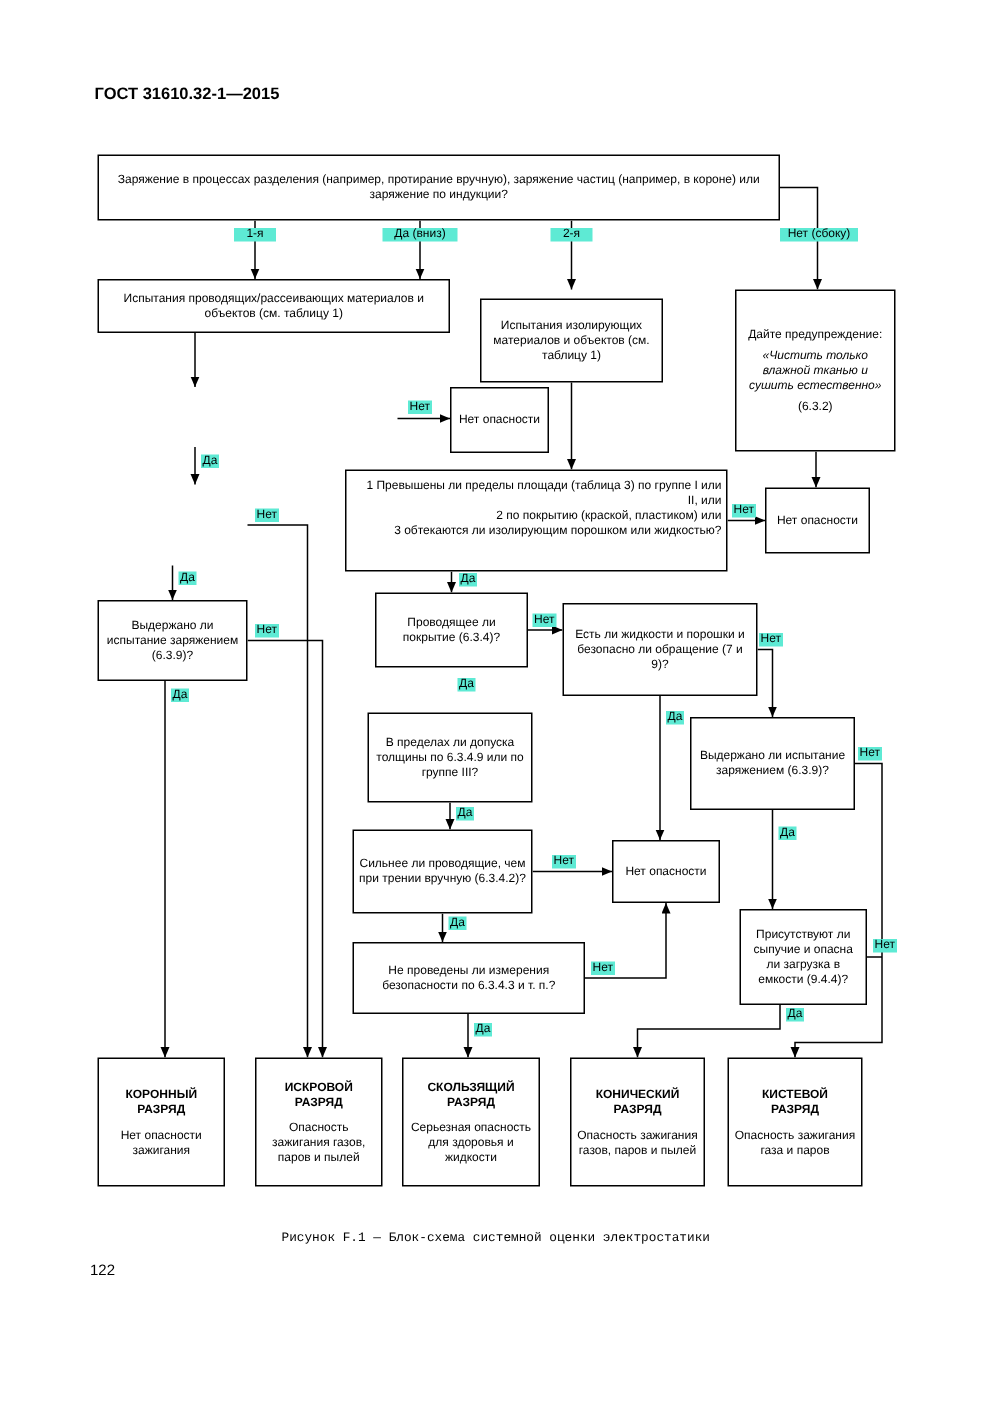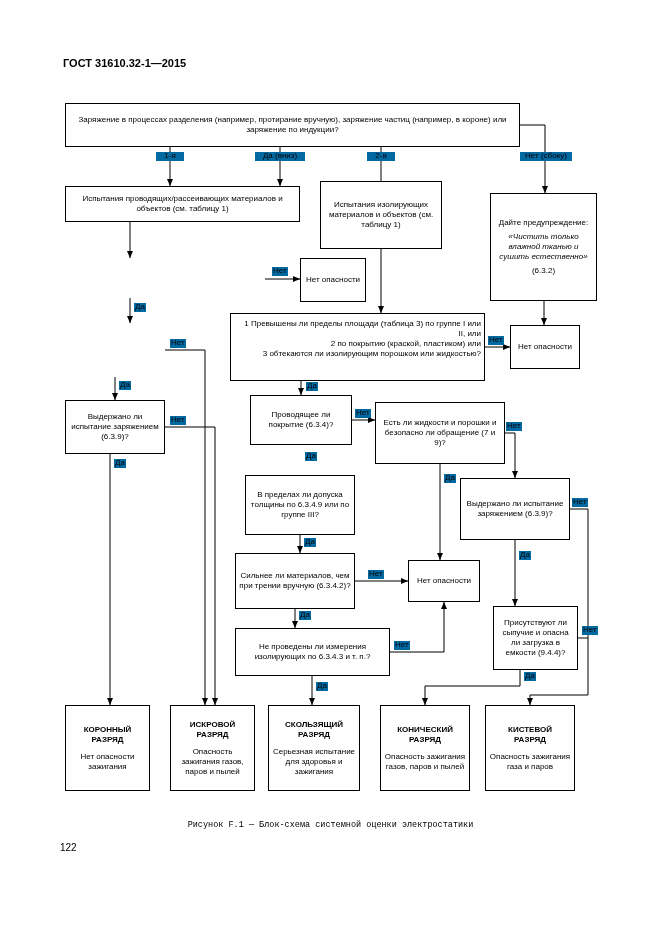--- a/index.html
+++ b/index.html
@@ -48,21 +48,21 @@
     font-size: 8px;
     line-height: 1.25;
     padding: 2px 3px;
   }
   .box.left-align { align-items: flex-start; text-align: right; white-space: pre-line; display: block; padding-top: 5px; padding-left: 5px; }
   .terminal .t-title { font-weight: bold; margin-bottom: 7px; white-space: pre-line; }
   .warning-quote { font-style: italic; margin: 4px 0; }
   .elabel {
     position: absolute;
     font-size: 8px;
-    background: #0369a1;
+    background: #5eead4;
     padding: 0 1px;
     line-height: 1.1;
   }
   .branch { text-align: center; }
 </style>
 </head>
 <body>
 
 <div class="page">
 
@@ -106,21 +106,21 @@
   </svg>
 
   <div class="box" style="left:65px;top:103px;width:455px;height:44px;align-items:center;">
     <span>Заряжение в процессах разделения (например, протирание вручную), заряжение частиц (например, в короне) или заряжение по индукции?</span>
   </div>
 
   <div class="box" style="left:65px;top:186px;width:235px;height:36px;">
     <span>Испытания проводящих/рассеивающих материалов и объектов (см. таблицу 1)</span>
   </div>
 
-  <div class="box" style="left:320px;top:181px;width:122px;height:68px;">
+  <div class="box" style="left:320px;top:199px;width:122px;height:56px;">
     <span>Испытания изолирующих материалов и объектов (см. таблицу 1)</span>
   </div>
 
   <div class="box" style="left:490px;top:193px;width:107px;height:108px;">
     <span>Дайте предупреждение:</span>
     <span class="warning-quote">«Чистить только влажной тканью и сушить естественно»</span>
     <span>(6.3.2)</span>
   </div>
 
 
@@ -151,51 +151,51 @@
 
   <div class="box" style="left:245px;top:475px;width:110px;height:60px;">
     <span>В пределах ли допуска толщины по 6.3.4.9 или по группе III?</span>
   </div>
 
   <div class="box" style="left:460px;top:478px;width:110px;height:62px;">
     <span>Выдержано ли испытание заряжением (6.3.9)?</span>
   </div>
 
   <div class="box" style="left:235px;top:553px;width:120px;height:56px;">
-    <span>Сильнее ли материалов, чем при трении вручную (6.3.4.2)?</span>
+    <span>Сильнее ли проводящие, чем при трении вручную (6.3.4.2)?</span>
   </div>
 
   <div class="box" style="left:408px;top:560px;width:72px;height:42px;">
     <span>Нет опасности</span>
   </div>
 
   <div class="box" style="left:493px;top:606px;width:85px;height:64px;">
     <span>Присутствуют ли сыпучие и опасна ли загрузка в емкости (9.4.4)?</span>
   </div>
 
   <div class="box" style="left:235px;top:628px;width:155px;height:48px;">
-    <span>Не проведены ли измерения изолирующих по 6.3.4.3 и т. п.?</span>
+    <span>Не проведены ли измерения безопасности по 6.3.4.3 и т. п.?</span>
   </div>
 
   <div class="box terminal" style="left:65px;top:705px;width:85px;height:86px;">
     <span class="t-title" style="white-space: pre-line;">КОРОННЫЙ
 РАЗРЯД</span>
     <span>Нет опасности зажигания</span>
   </div>
 
   <div class="box terminal" style="left:170px;top:705px;width:85px;height:86px;">
     <span class="t-title" style="white-space: pre-line;">ИСКРОВОЙ
 РАЗРЯД</span>
     <span>Опасность зажигания газов, паров и пылей</span>
   </div>
 
   <div class="box terminal" style="left:268px;top:705px;width:92px;height:86px;">
     <span class="t-title" style="white-space: pre-line;">СКОЛЬЗЯЩИЙ
 РАЗРЯД</span>
-    <span>Серьезная испытание для здоровья и зажигания</span>
+    <span>Серьезная опасность для здоровья и жидкости</span>
   </div>
 
   <div class="box terminal" style="left:380px;top:705px;width:90px;height:86px;">
     <span class="t-title" style="white-space: pre-line;">КОНИЧЕСКИЙ
 РАЗРЯД</span>
     <span>Опасность зажигания газов, паров и пылей</span>
   </div>
 
   <div class="box terminal" style="left:485px;top:705px;width:90px;height:86px;">
     <span class="t-title" style="white-space: pre-line;">КИСТЕВОЙ

